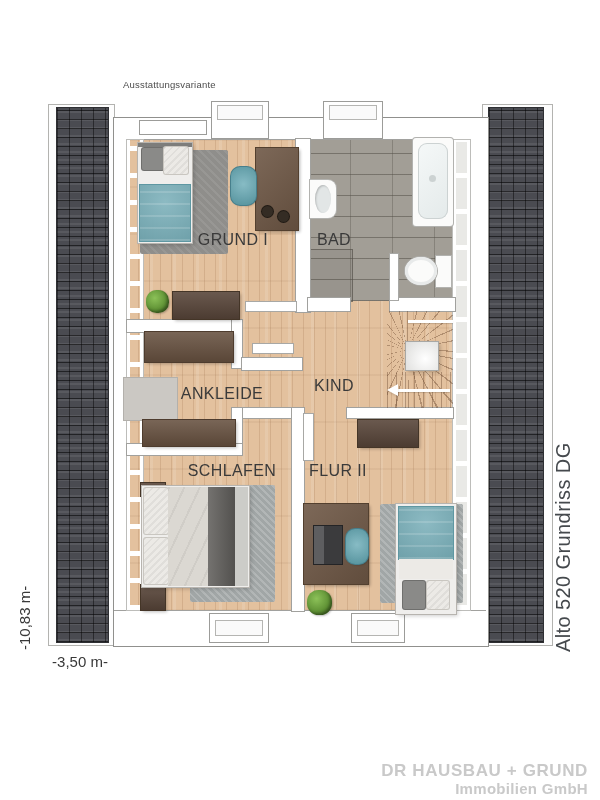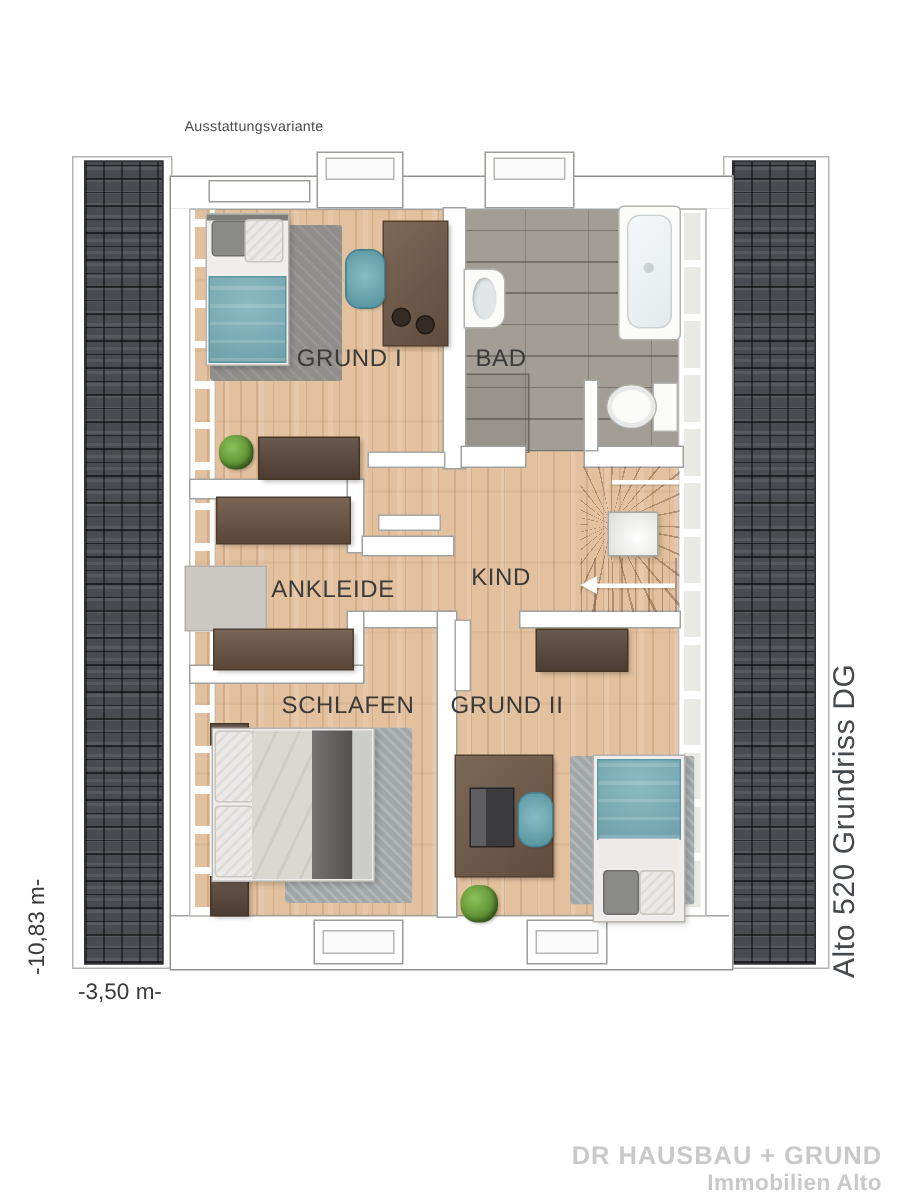--- a/index.html
+++ b/index.html
@@ -226,25 +226,25 @@
     <div class="abs" style="left:3px;top:55px;width:54px;height:20px;background:#eceae6;"></div>
     <div class="abs pillow-gray" style="left:7px;top:77px;width:22px;height:28px;"></div>
     <div class="abs pillow-white" style="left:31px;top:77px;width:22px;height:28px;"></div>
   </div>
 
   <div class="abs room-label" style="left:233px;top:240px;">GRUND I</div>
   <div class="abs room-label" style="left:334px;top:240px;">BAD</div>
   <div class="abs room-label" style="left:222px;top:394px;">ANKLEIDE</div>
   <div class="abs room-label" style="left:334px;top:386px;">KIND</div>
   <div class="abs room-label" style="left:232px;top:471px;">SCHLAFEN</div>
-  <div class="abs room-label" style="left:338px;top:471px;">GRUND II</div>
+  <div class="abs room-label" style="left:338px;top:471px;">FLUR II</div>
 
   <div class="abs dim vert" style="left:16px;top:578px;height:72px;">-10,83 m-</div>
   <div class="abs dim" style="left:40px;top:653px;width:80px;text-align:center;">-3,50 m-</div>
 
   <div class="abs side-title vert" style="left:552px;top:424px;height:228px;">Alto 520 Grundriss DG</div>
 
   <div class="abs brand" style="right:12px;top:762px;width:300px;">
     <div class="brand-1">DR HAUSBAU + GRUND</div>
-    <div class="brand-2">Immobilien Alto</div>
+    <div class="brand-2">Immobilien GmbH</div>
   </div>
 
 </div>
 
 </body></html>

